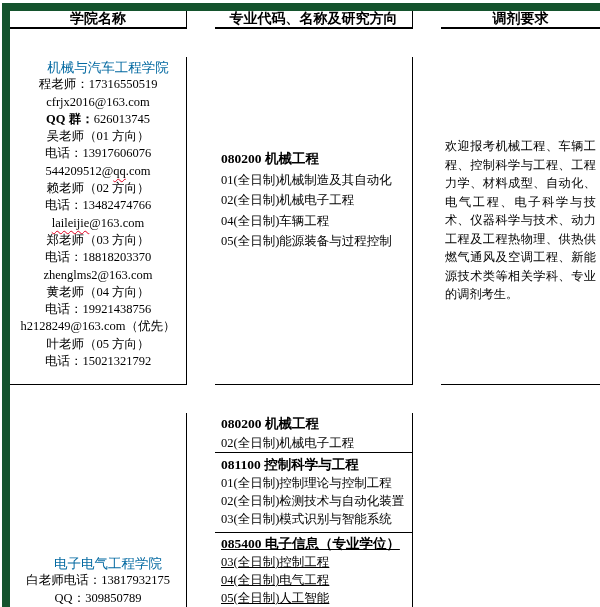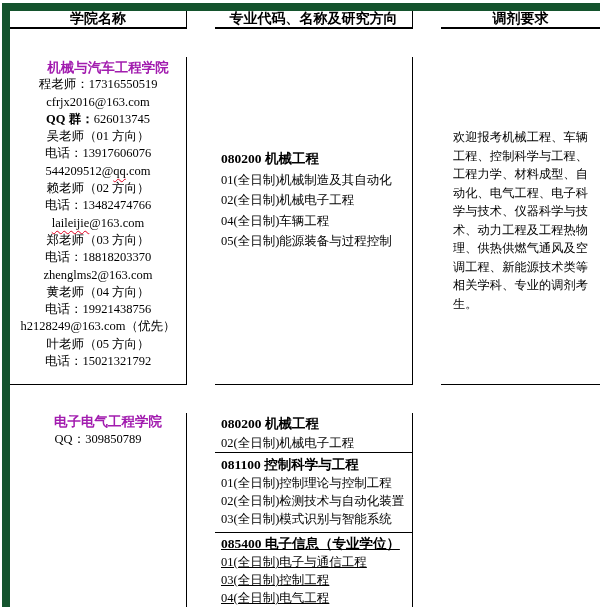--- a/index.html
+++ b/index.html
@@ -16,30 +16,30 @@
   .cell{box-sizing:border-box;overflow:hidden;}
   .br{border-right:1px solid #000;}
   .hb{border-bottom:2px solid #000;}
   .rb{border-bottom:1px solid #000;}
   .hdr{
     display:flex;align-items:center;justify-content:center;
     font-weight:bold;font-size:14px;line-height:14px;
   }
   
   .c1r1{text-align:center;padding-top:2px;font-size:12.5px;line-height:17.3px;}
-  .college-name{color:#a21caf;font-weight:bold;font-size:13.5px;padding-left:20px;}
+  .college-name{color:#0369a1;font-weight:normal;font-size:13.5px;padding-left:20px;}
   
   .progcell{display:flex;flex-direction:column;justify-content:center;padding-left:6px;font-size:12.5px;}
   .c2r1{padding-bottom:40px;line-height:20.5px;}
   .prog-title{font-weight:bold;font-size:13.5px;}
   
   .reqcell{display:flex;flex-direction:column;justify-content:center;padding:0 4px;}
-  .req{margin:8px;font-size:12.2px;line-height:18.5px;text-align:justify;}
+  .req{margin:0;font-size:12.2px;line-height:18.5px;text-align:justify;}
   
-  .c1r2{display:flex;flex-direction:column;justify-content:flex-start;text-align:center;font-size:12.5px;line-height:17.5px;}
+  .c1r2{display:flex;flex-direction:column;justify-content:flex-end;text-align:center;font-size:12.5px;line-height:17.5px;}
   
   .subgrid{display:grid;grid-template-rows:40px 80px 1fr;}
   .sub{box-sizing:border-box;padding-left:6px;padding-top:1px;font-size:12.5px;overflow:hidden;}
   .sub1{line-height:19.5px;}
   .sub2{line-height:18px;padding-top:3px;}
   .sub3{line-height:18px;padding-top:2px;text-decoration:underline;}
   .bl{font-weight:bold;}
   .sq{text-decoration:underline;text-decoration-style:wavy;text-decoration-color:#e00020;text-decoration-thickness:1px;text-underline-offset:3px;}
 </style>
 </head>
@@ -79,37 +79,37 @@
     <div>04(全日制)车辆工程</div>
     <div>05(全日制)能源装备与过程控制</div>
   </div>
 
   <div class="cell rb reqcell">
     <p class="req">欢迎报考机械工程、车辆工程、控制科学与工程、工程力学、材料成型、自动化、电气工程、电子科学与技术、仪器科学与技术、动力工程及工程热物理、供热供燃气通风及空调工程、新能源技术类等相关学科、专业的调剂考生。</p>
   </div>
 
   <div class="cell br c1r2">
     <div class="college-name">电子电气工程学院</div>
+    <div>白老师电话：13817932175</div>
     <div>QQ：309850789</div>
   </div>
 
   <div class="cell br subgrid">
     <div class="sub sub1 rb">
       <div class="prog-title">080200 机械工程</div>
       <div>02(全日制)机械电子工程</div>
     </div>
     <div class="sub sub2 rb">
       <div class="prog-title">081100 控制科学与工程</div>
       <div>01(全日制)控制理论与控制工程</div>
       <div>02(全日制)检测技术与自动化装置</div>
       <div>03(全日制)模式识别与智能系统</div>
     </div>
     <div class="sub sub3">
       <div class="prog-title">085400 电子信息（专业学位）</div>
-      <div>01(全日制)电子与通信工程</div>
       <div>03(全日制)控制工程</div>
       <div>04(全日制)电气工程</div>
       <div>05(全日制)人工智能</div>
       <div>03(全日制)大数据与云计算</div>
     </div>
   </div>
 
 
 </div>
 

